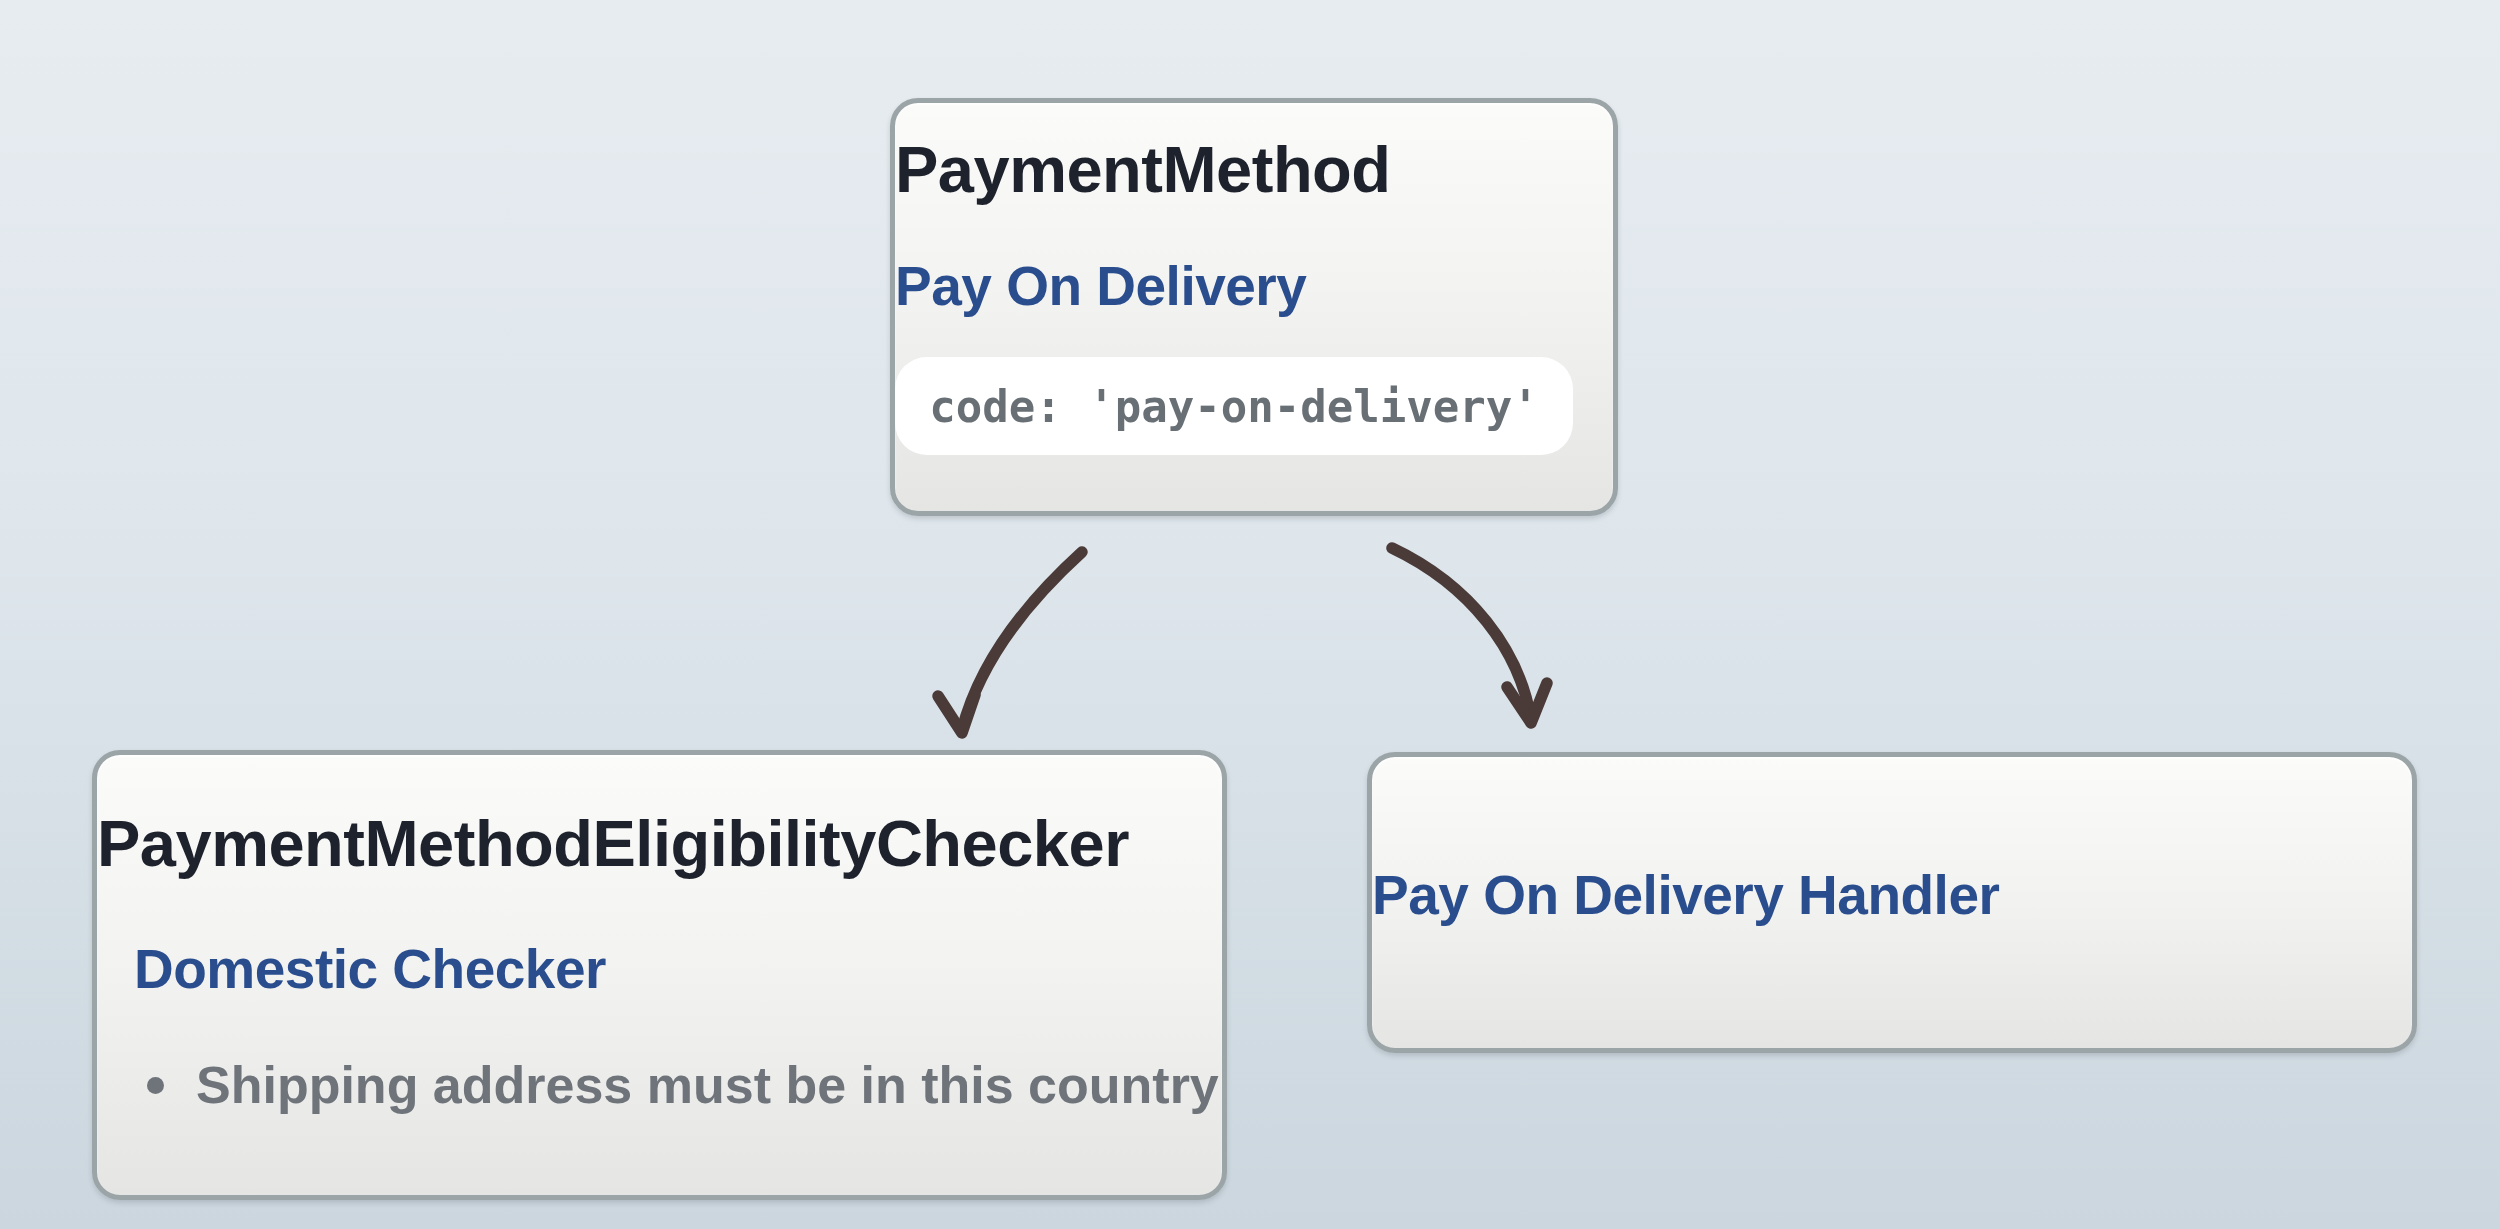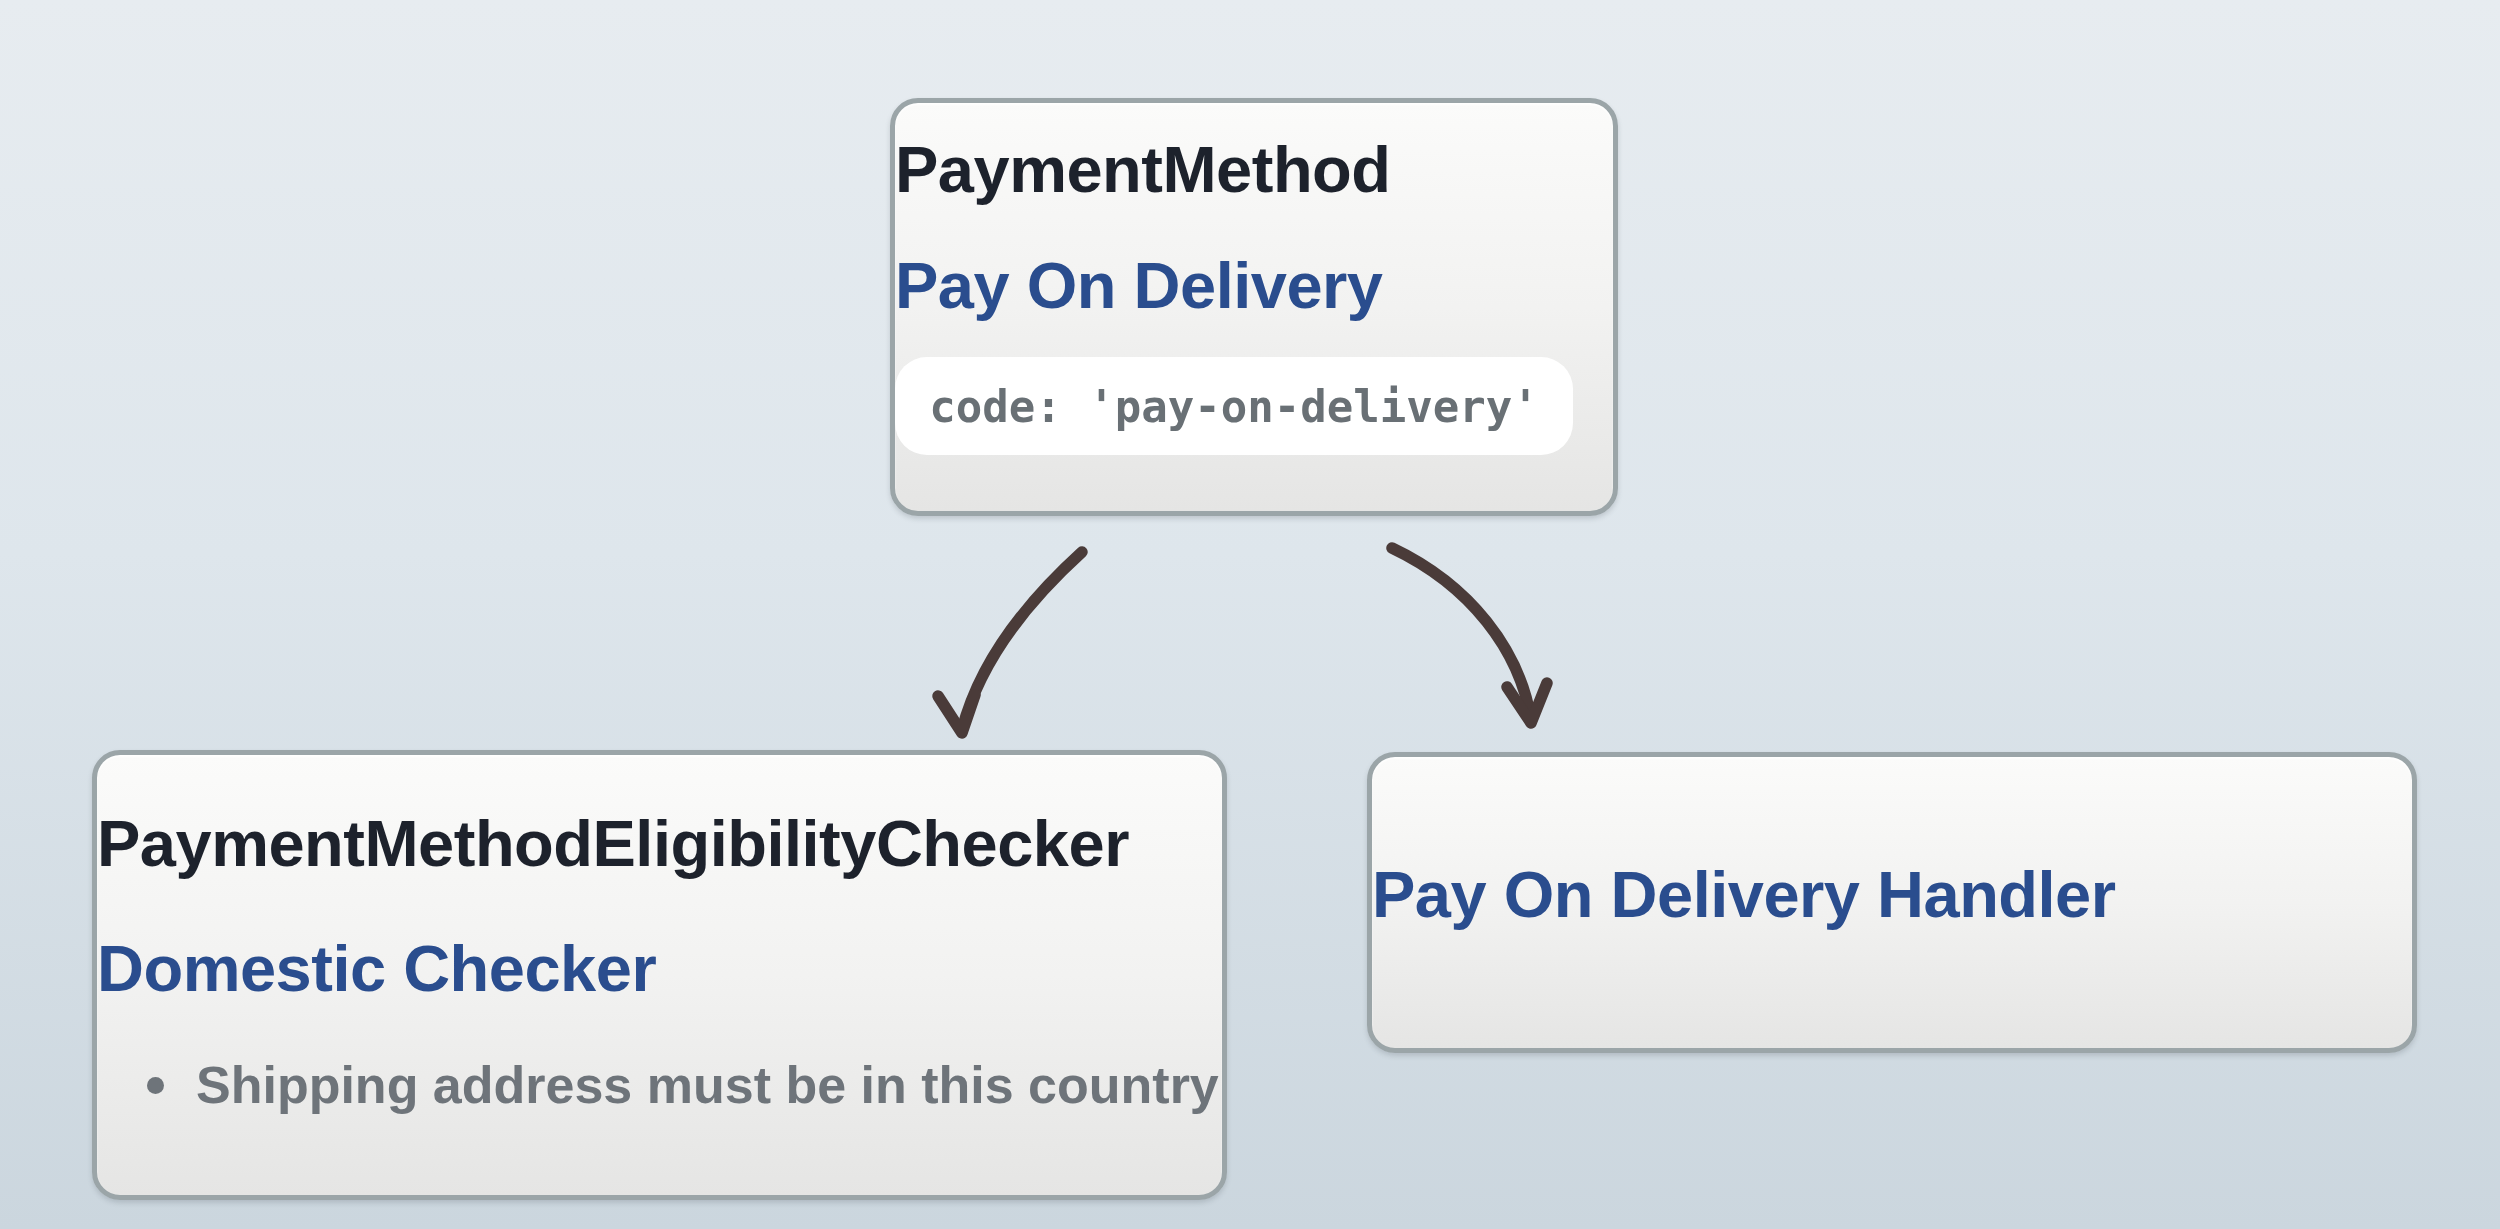--- a/index.html
+++ b/index.html
@@ -77,30 +77,30 @@
   .node-title {
     font-size: 65px;
     font-weight: 700;
     line-height: 74px;
     color: var(--title-text);
     letter-spacing: -0.5px;
     white-space: nowrap;
     text-align: center;
   }
   .node-subtitle {
-    font-size: 65px;
+    font-size: 55px;
     font-weight: 700;
     line-height: 74px;
     color: var(--accent-blue);
     letter-spacing: -0.5px;
     white-space: nowrap;
     text-align: center;
   }
   .node-payment-method .node-subtitle { margin-top: 42px; }
-  .node-eligibility   .node-subtitle { margin-top: 51px; }
+  .node-eligibility   .node-subtitle { margin-top: 51px; margin-left: 37px; }
   .node-handler       .node-subtitle { margin-top: 54px; }
   .code-pill {
     margin-top: 34px;
     width: 678px;
     height: 98px;
     border-radius: 32px;
     background: var(--pill-bg);
     display: flex;
     align-items: center;
     justify-content: center;

